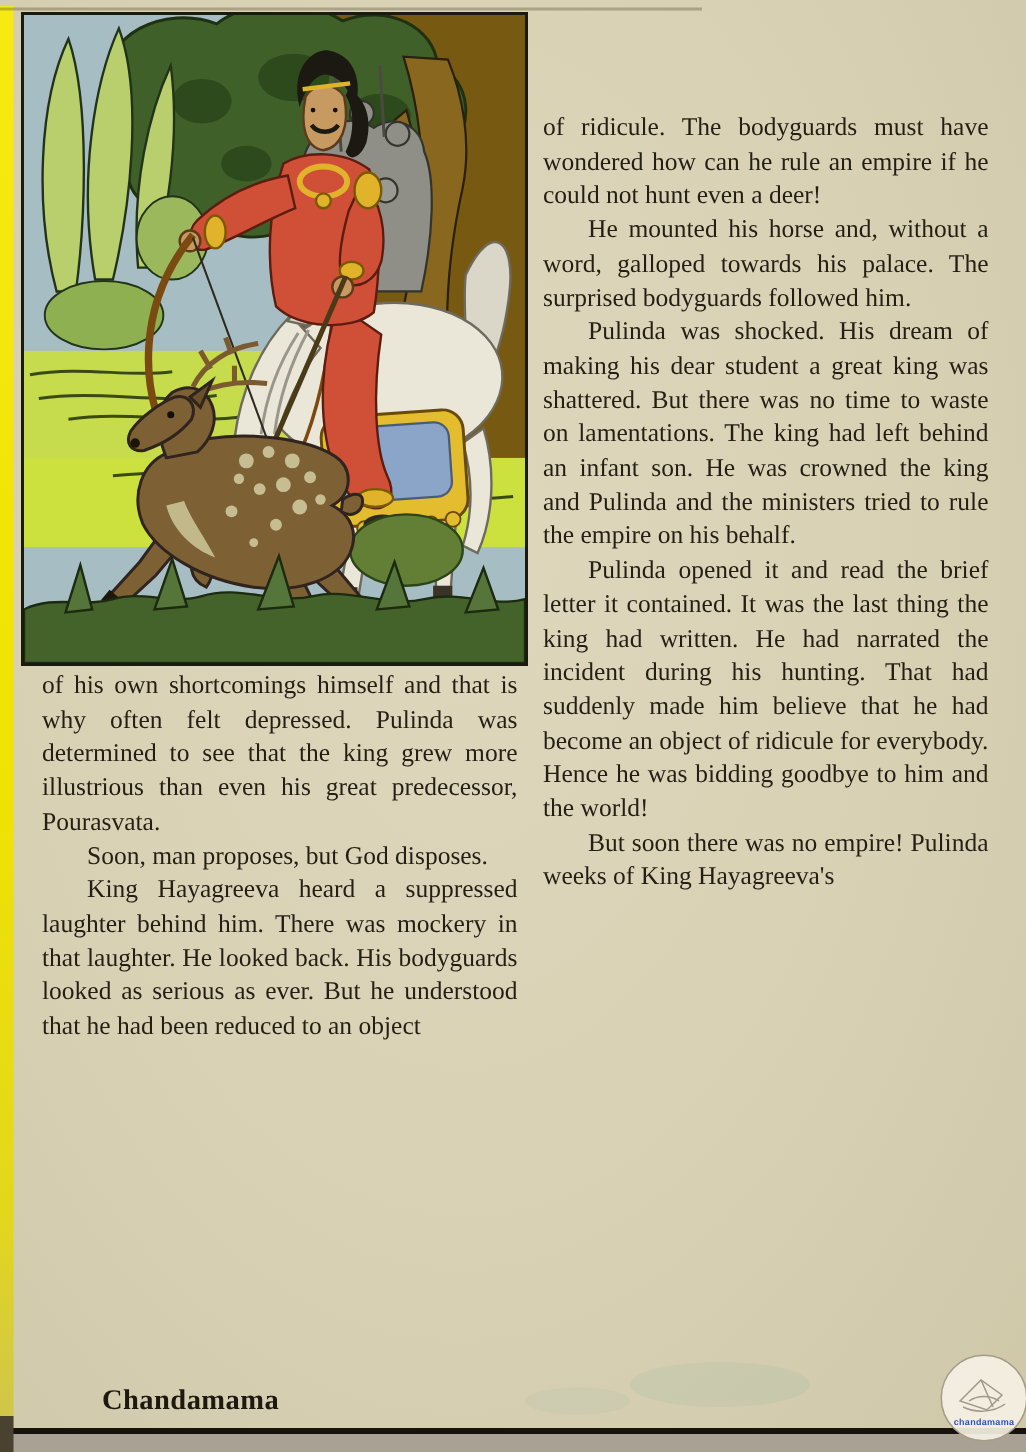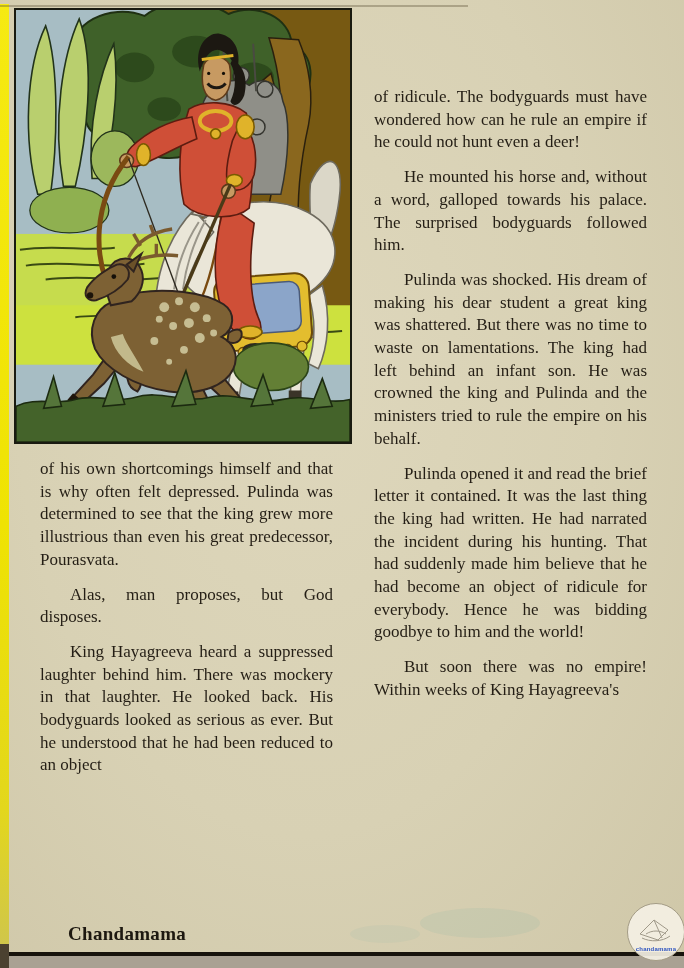--- a/index.html
+++ b/index.html
@@ -17,21 +17,21 @@
   .smudge.a{left:420px;top:908px;width:120px;height:30px;background:rgba(130,175,165,.14);}
   .smudge.b{left:350px;top:925px;width:70px;height:18px;background:rgba(130,175,165,.10);}
 
   
   .illustration{position:absolute;left:14px;top:8px;width:338px;height:436px;
     border:2px solid #191a10;box-sizing:border-box;background:#a7bdc4;}
   .illustration svg{display:block;}
 
   
   .col{position:absolute;color:#241e15;font-size:17px;line-height:22.7px;}
-  .col p{margin:12px;text-align:justify;}
+  .col p{margin:0;text-align:justify;}
   .col p + p{text-indent:30px;}
   .col-left{left:28px;top:446px;width:317px;}
   .col-right{left:362px;top:74px;width:297px;}
 
   
   .footer-mag{position:absolute;left:68px;top:923px;font-weight:bold;font-size:19px;color:#1d1810;letter-spacing:.3px;}
   .page-num{position:absolute;left:607px;top:920px;font-weight:bold;font-size:20px;color:#1d1810;margin-top:47px;}
 
   
   .watermark{position:absolute;left:627px;top:903px;width:58px;height:58px;border-radius:50%;
@@ -224,30 +224,30 @@
           <path d="M158,400 L172,364 L182,398 Z"></path>
             <path d="M238,400 L250,368 L260,398 Z"></path>
           <path d="M298,402 L310,372 L320,400 Z"></path>
         </g>
       </g>
     </svg>
   </div>
 
   <div class="col col-left">
     <p>of his own shortcomings himself and that is why often felt depressed. Pulinda was determined to see that the king grew more illustrious than even his great predecessor, Pourasvata.</p>
-    <p>Alas, man proposes, but God disposes.</p>
+    <p>Soon, man proposes, but God disposes.</p>
     <p>King Hayagreeva heard a suppressed laughter behind him. There was mockery in that laughter. He looked back. His bodyguards looked as serious as ever. But he understood that he had been reduced to an object</p>
   </div>
 
   <div class="col col-right">
     <p>of ridicule. The bodyguards must have wondered how can he rule an empire if he could not hunt even a deer!</p>
     <p>He mounted his horse and, without a word, galloped towards his palace. The surprised bodyguards followed him.</p>
     <p>Pulinda was shocked. His dream of making his dear student a great king was shattered. But there was no time to waste on lamentations. The king had left behind an infant son. He was crowned the king and Pulinda and the ministers tried to rule the empire on his behalf.</p>
     <p>Pulinda opened it and read the brief letter it contained. It was the last thing the king had written. He had narrated the incident during his hunting. That had suddenly made him believe that he had become an object of ridicule for everybody. Hence he was bidding goodbye to him and the world!</p>
-    <p>But soon there was no empire! Within weeks of King Hayagreeva's</p>
+    <p>But soon there was no empire! Pulinda weeks of King Hayagreeva's</p>
   </div>
 
   <div class="footer-mag">Chandamama</div>
   <div class="page-num">10</div>
 
   <div class="watermark">
     <svg width="56" height="56" viewBox="0 0 56 56">
       <g stroke="#8b8474" stroke-width="1" fill="none" opacity="0.8">
         <path d="M12,30 L26,16 L40,26 L30,36 Z"></path>
         <path d="M18,30 C24,26 32,26 38,30"></path>

